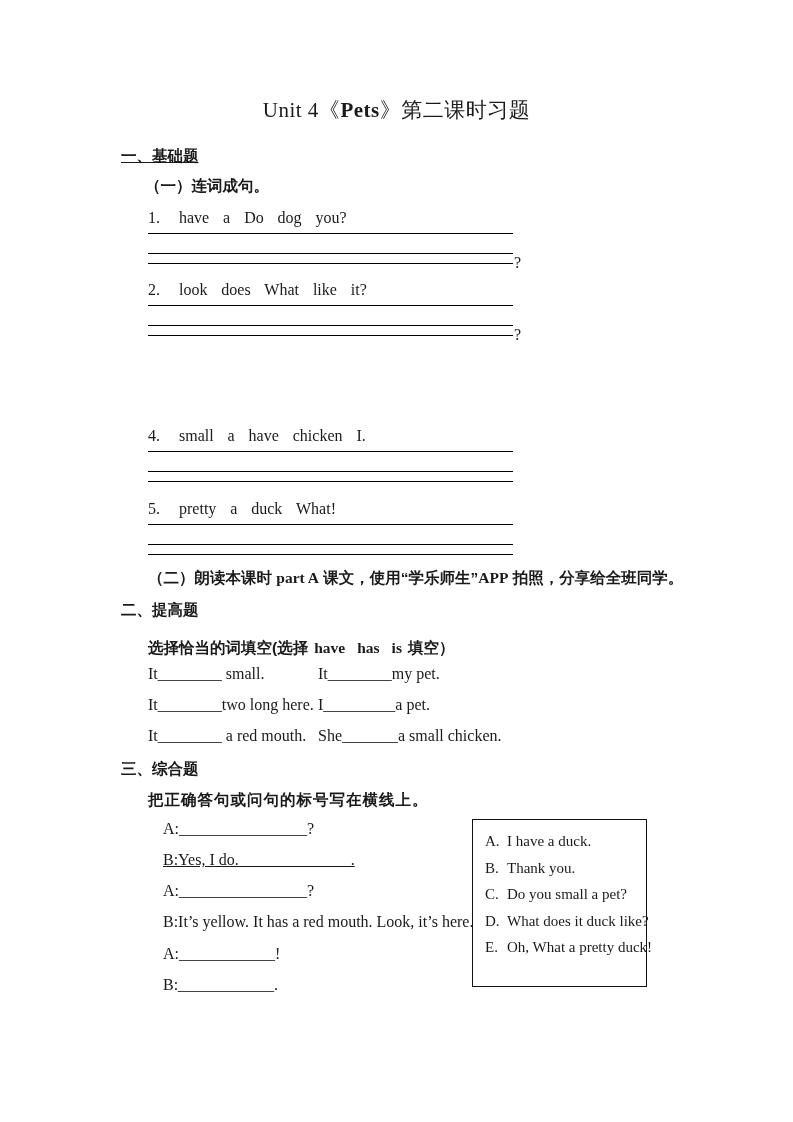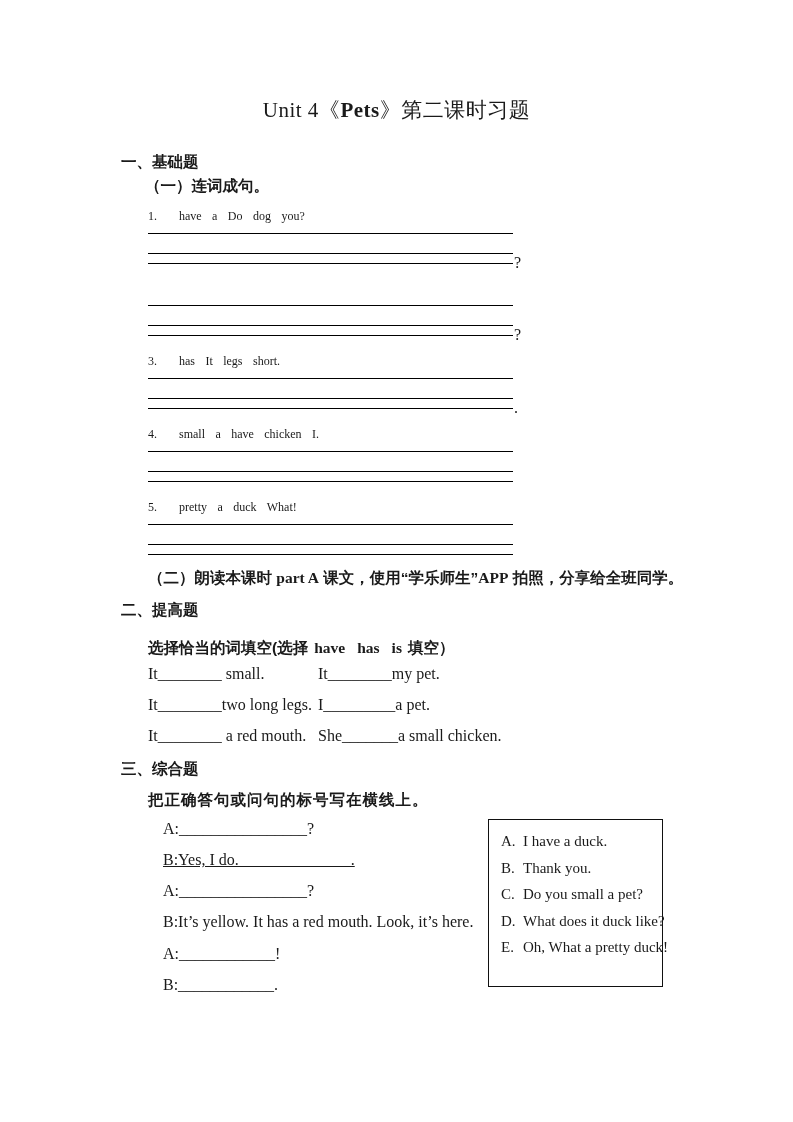--- a/index.html
+++ b/index.html
@@ -20,32 +20,32 @@
     top:96px; left:0; width:793px;
     text-align:center;
     font-size:21px;
     letter-spacing:0.5px;
     white-space:nowrap;
   }
   .title .b { font-weight:bold; }
 
   
   .h1 { font-size:15.5px; }
-  .sec1-h { top:152px; left:121px; }
+  .sec1-h { top:146px; left:121px;text-decoration:underline; }
   .sec1-sub { top:176px; left:145px; font-size:15.5px; }
   .sec2-h { top:600px; left:121px; }
   .sec2-instr { top:638px; left:148px; font-size:15.5px; }
   .sec2-instr .w { font-family:"Liberation Serif","DejaVu Serif",serif; font-weight:bold; margin-left:6px; margin-right:6px; }
   .sec3-h { top:759px; left:121px; }
   .sec3-instr { top:790px; left:148px; font-size:15.5px; letter-spacing:1px; }
 
   
   .question { left:148px; width:366px; height:60px; }
   .q1 { top:209px; } .q2 { top:281px; } .q3 { top:354px; } .q4 { top:427px; } .q5 { top:500px; }
-  .q-sentence { position:absolute; top:0; left:0; font-size:12px; word-spacing:0.62em; white-space:nowrap; }
+  .q-sentence { position:absolute; top:0; left:0; font-size:16px; word-spacing:0.62em; white-space:nowrap; }
   .q-num { display:inline-block; width:31px; word-spacing:normal; }
   .q-line { position:absolute; left:0; width:365px; border-top:1.6px solid #000; }
   .q-line.l1 { top:24px; }
   .q-line.l2 { top:44px; }
   .q-line.l3 { top:54px; }
   .q-punct { position:absolute; left:366px; top:45px; font-size:16px; }
 
   
   .part2 { top:568px; left:148px; font-size:15.5px; white-space:nowrap;text-align:right; }
   .part2 .en { font-family:"Liberation Serif","DejaVu Serif",serif; font-weight:bold; }
@@ -56,21 +56,21 @@
   .fill-left  { position:absolute; left:0; }
   .fill-right { position:absolute; left:170px; }
 
   
   .dlg { left:163px; font-size:16px; white-space:nowrap; }
   .d1 { top:820px; } .d2 { top:851px;text-decoration:underline; } .d3 { top:882px; }
   .d4 { top:913px; } .d5 { top:945px; } .d6 { top:976px; }
 
   
   .opt-box {
-    left:488px; top:819px; width:175px; height:168px;
+    left:472px; top:819px; width:175px; height:168px;
     border:1.6px solid #111;
     padding:13px 8px 0 12px;
   }
   .opt-item { font-size:15px; margin-bottom:9.5px; white-space:nowrap; }
   .opt-label { display:inline-block; width:22px; }
 </style>
 </head>
 <body>
 
 <div class="page">
@@ -84,33 +84,27 @@
 
   <div class="abs question q1">
     <div class="q-sentence"><span class="q-num">1.</span><span>have a Do dog you?</span></div>
     <div class="q-line l1"></div>
     <div class="q-line l2"></div>
     <div class="q-line l3"></div>
     <span class="q-punct">?</span>
   </div>
 
   <div class="abs question q2">
+    <div class="q-sentence"><span class="q-num">2.</span><span>look does What like it?</span></div>
     <div class="q-line l1"></div>
     <div class="q-line l2"></div>
     <div class="q-line l3"></div>
     <span class="q-punct">?</span>
   </div>
 
-  <div class="abs question q3">
-    <div class="q-sentence"><span class="q-num">3.</span><span>has It legs short.</span></div>
-    <div class="q-line l1"></div>
-    <div class="q-line l2"></div>
-    <div class="q-line l3"></div>
-    <span class="q-punct">.</span>
-  </div>
 
   <div class="abs question q4">
     <div class="q-sentence"><span class="q-num">4.</span><span>small a have chicken I.</span></div>
     <div class="q-line l1"></div>
     <div class="q-line l2"></div>
     <div class="q-line l3"></div>
     <span class="q-punct"></span>
   </div>
 
   <div class="abs question q5">
@@ -128,21 +122,21 @@
   <div class="abs hei h1 sec2-h">二、提高题</div>
   <div class="abs hei sec2-instr">
     <span>选择恰当的词填空(选择</span><span class="w">have</span><span class="w">has</span><span class="w">is</span><span>填空）</span>
   </div>
 
   <div class="abs fill-row fr1">
     <span class="fill-left">It________ small.</span>
     <span class="fill-right">It________my pet.</span>
   </div>
   <div class="abs fill-row fr2">
-    <span class="fill-left">It________two long legs.</span>
+    <span class="fill-left">It________two long here.</span>
     <span class="fill-right">I_________a pet.</span>
   </div>
   <div class="abs fill-row fr3">
     <span class="fill-left">It________ a red mouth.</span>
     <span class="fill-right">She_______a small chicken.</span>
   </div>
 
   <div class="abs hei h1 sec3-h">三、综合题</div>
   <div class="abs hei sec3-instr">把正确答句或问句的标号写在横线上。</div>
 

